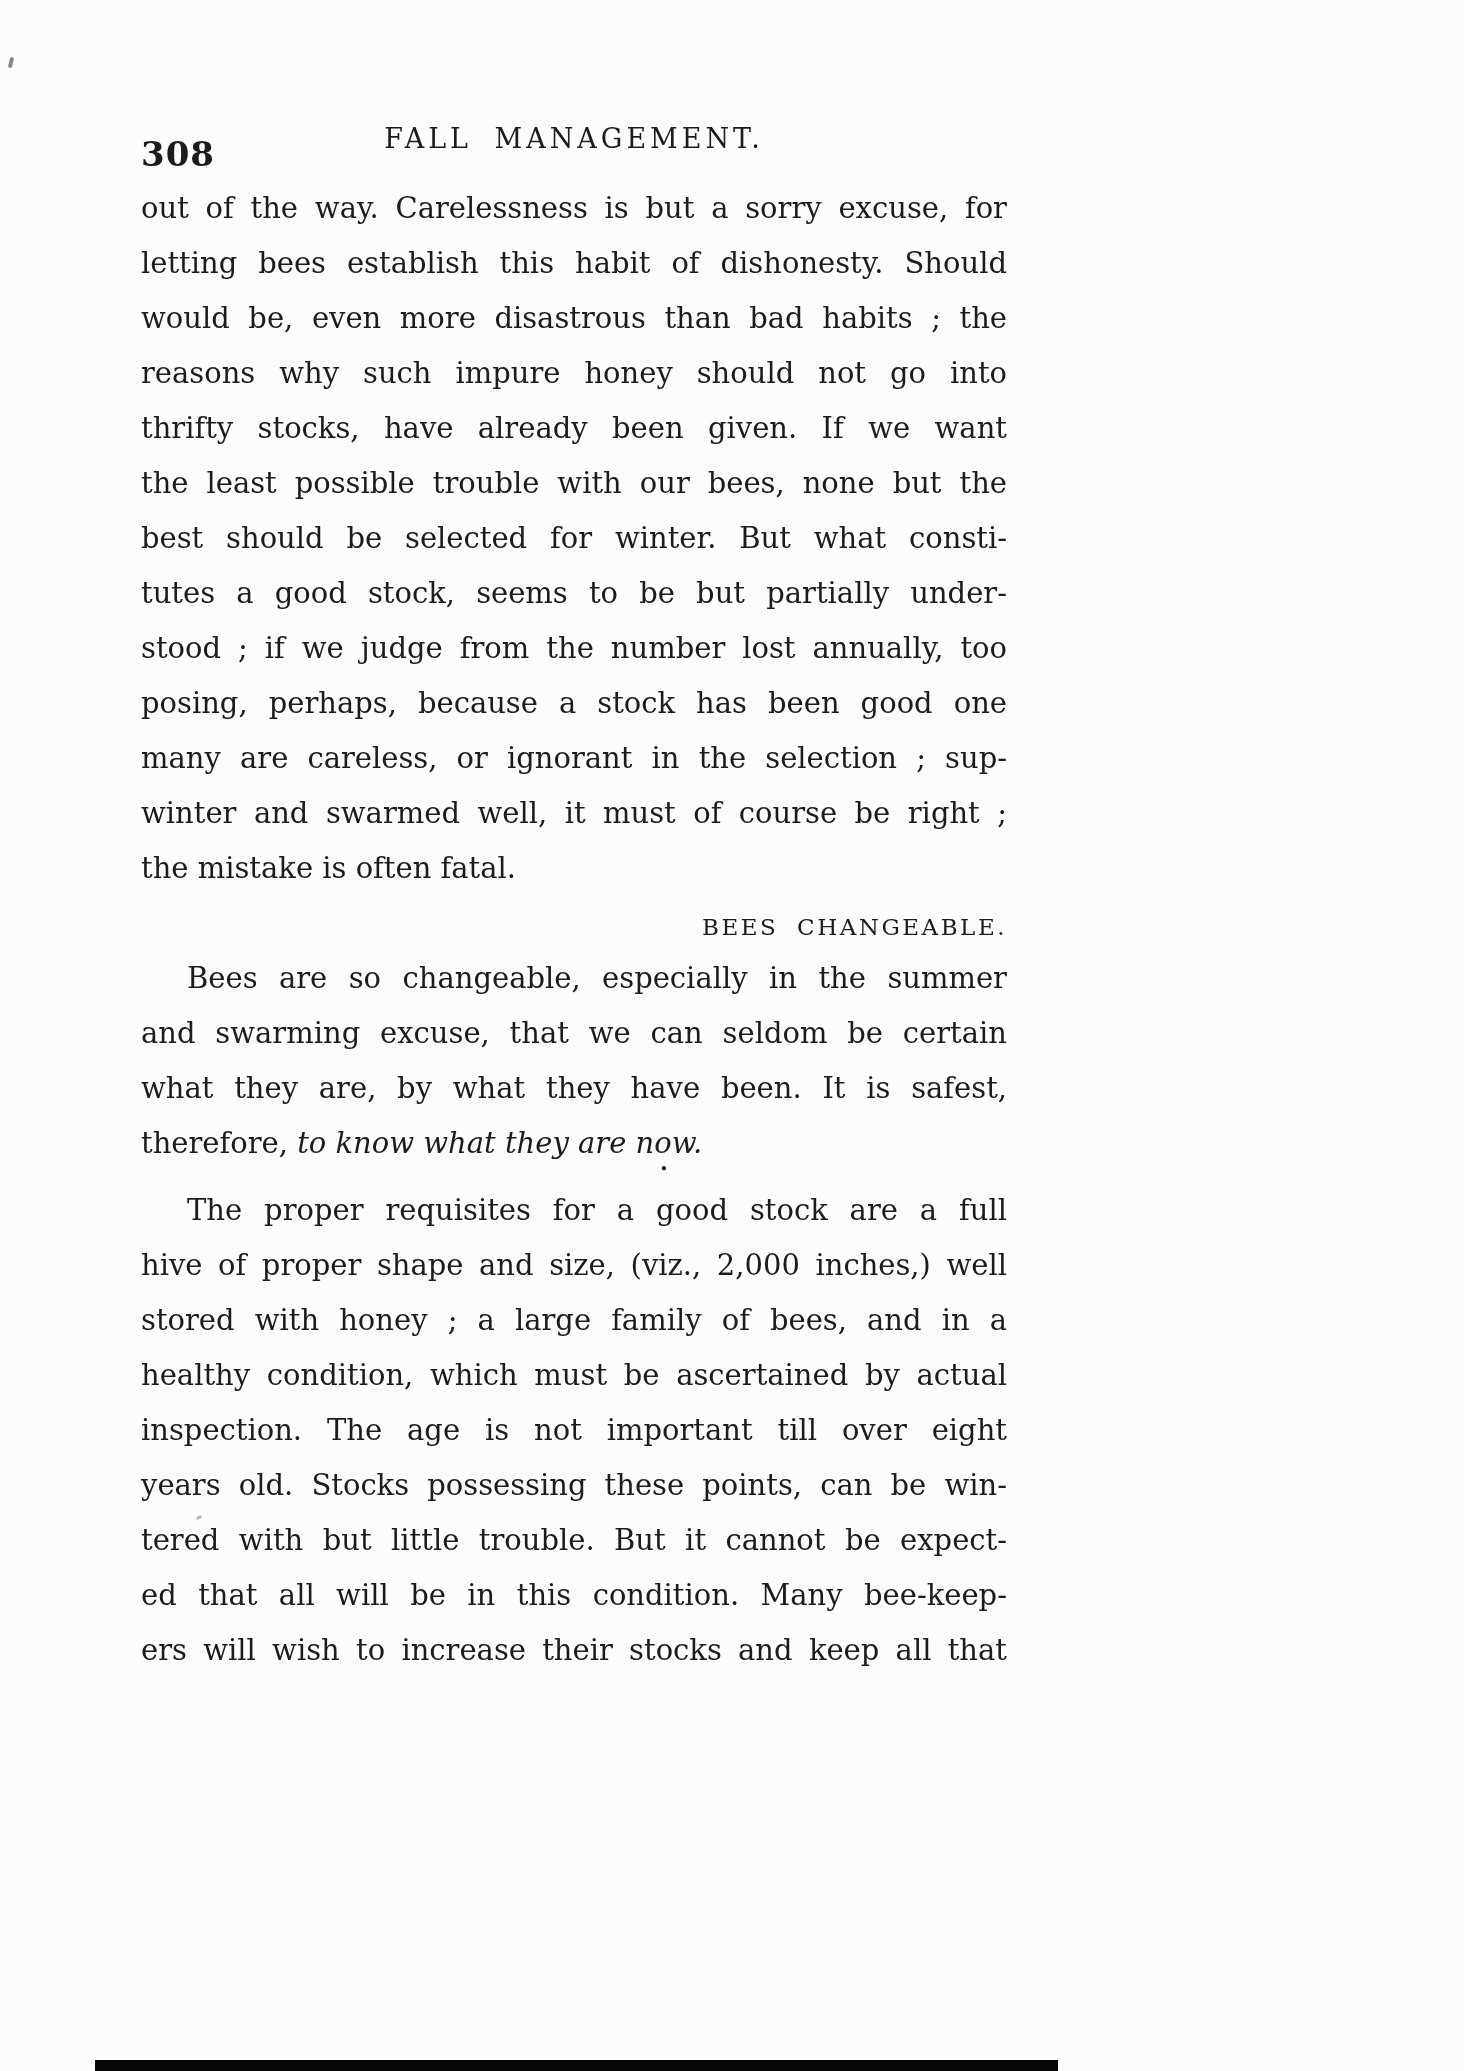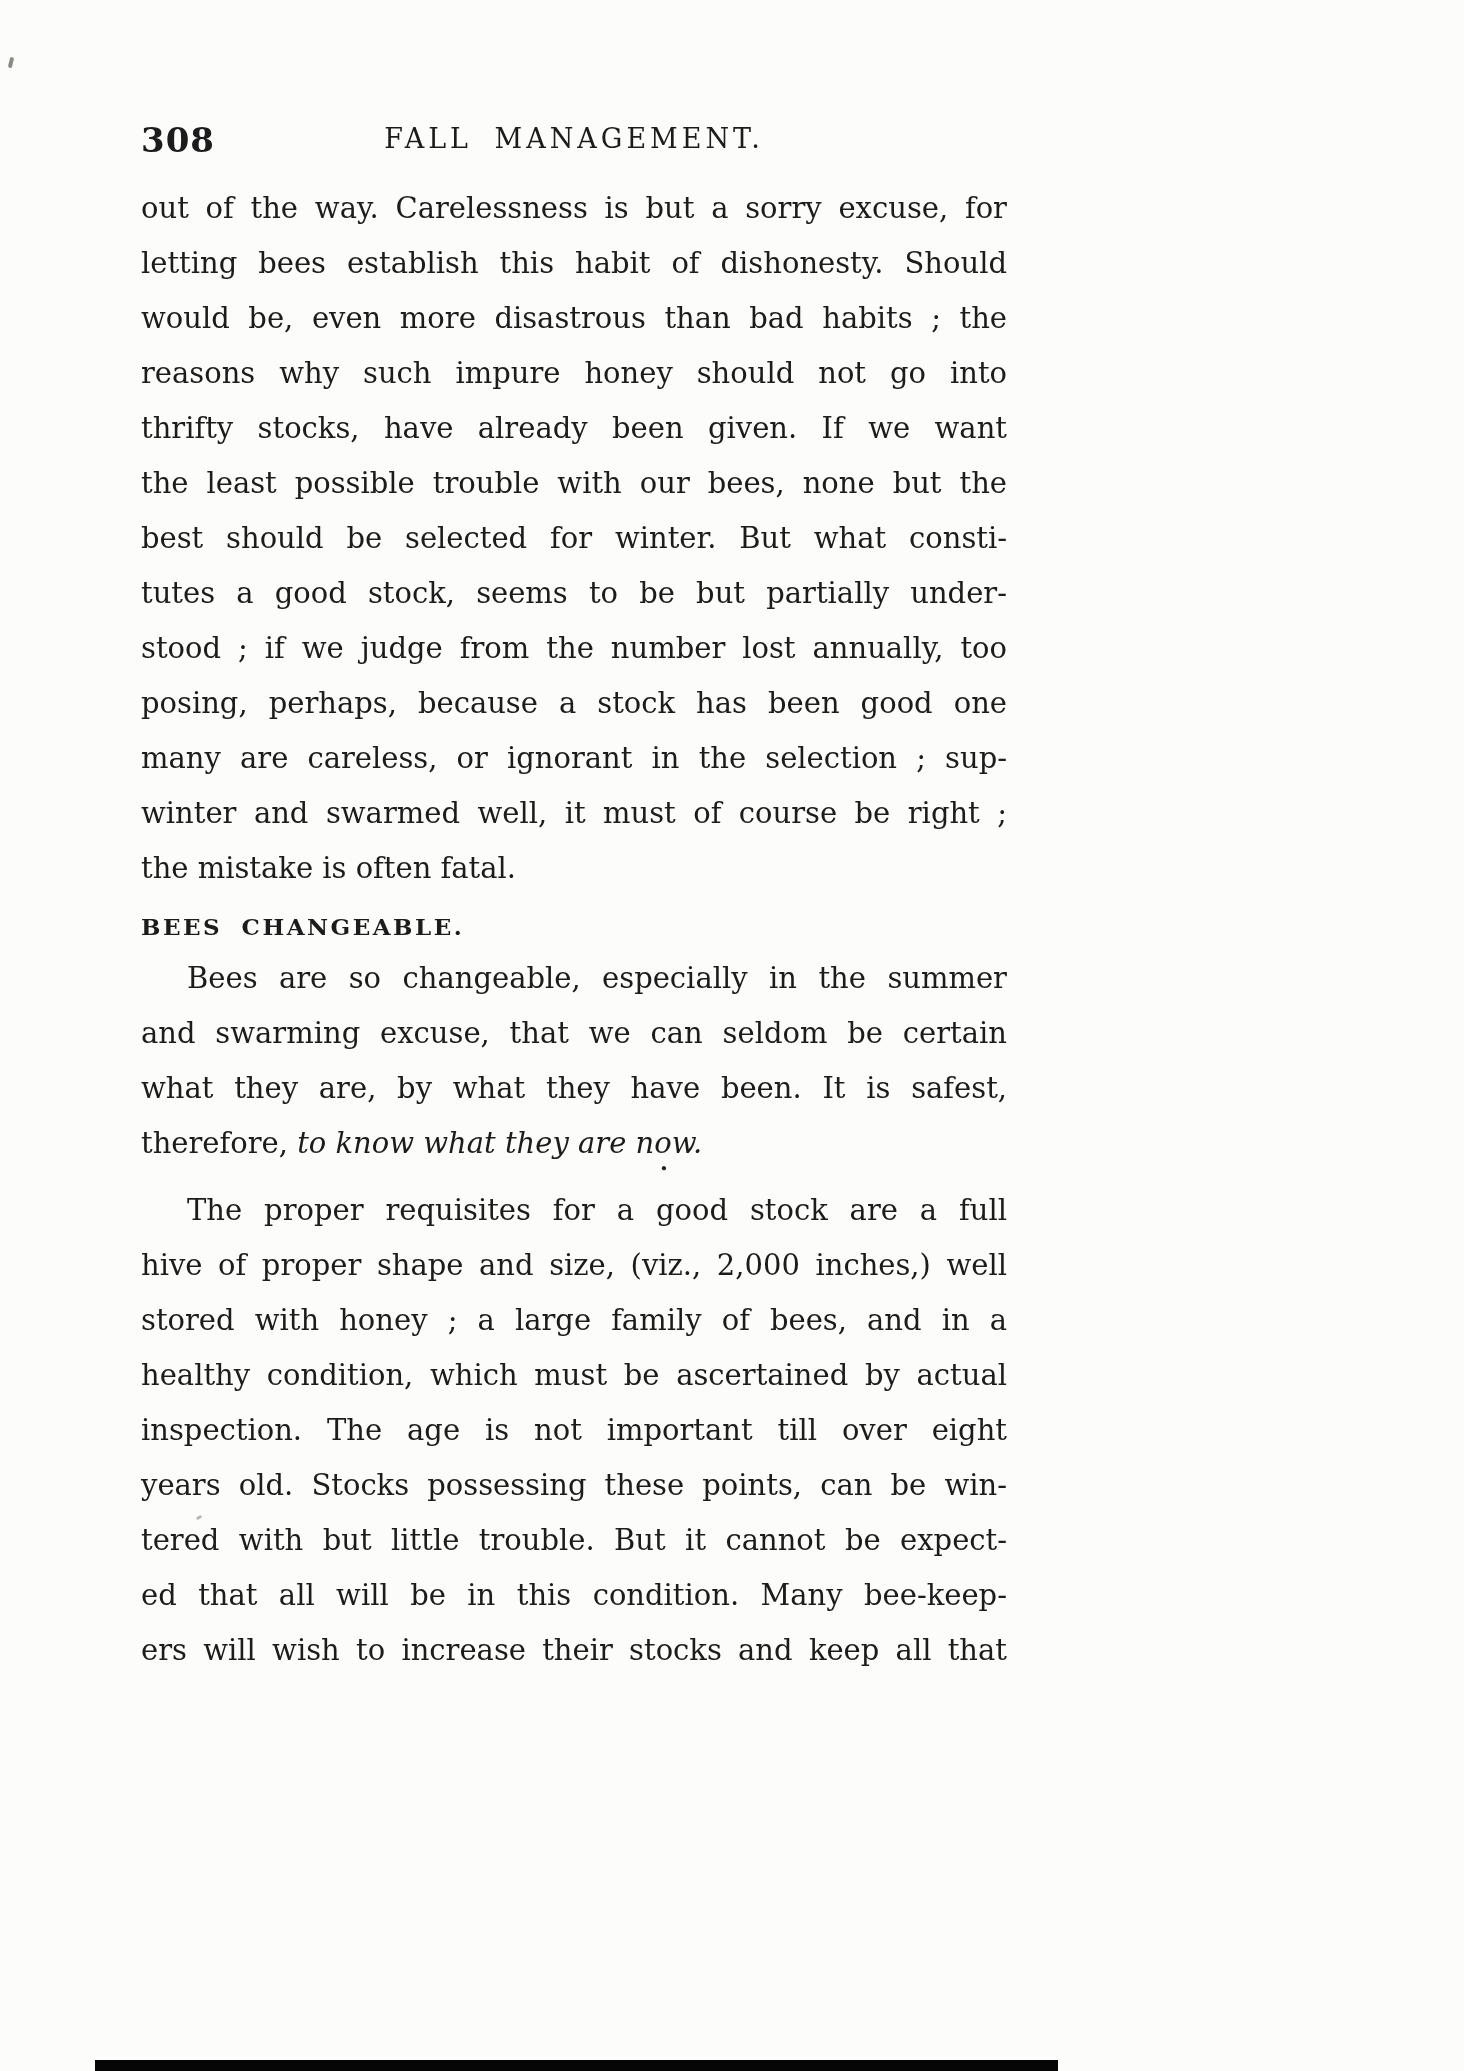--- a/index.html
+++ b/index.html
@@ -24,21 +24,21 @@
     width: 866px;
   }
   .header-row {
     position: relative;
     height: 46px;
     margin-bottom: 24px;
   }
   .page-number {
     position: absolute;
     left: 0;
-    top: 2px;
+    top: 16px;
     font-size: 34px;
     font-weight: 700;
     letter-spacing: 1px;
   }
   .running-header {
     text-align: center;
     font-size: 27px;
     letter-spacing: 4px;
     word-spacing: 10px;
     padding-top: 5px;
@@ -49,23 +49,23 @@
     line-height: 40px;
     text-align: justify;
     text-align-last: justify;
     white-space: normal;
     margin-top: 15px;
   }
   .line.last { text-align-last: left; }
   .line.indent { padding-left: 46px; }
   .italic { font-style: italic; }
   .section-heading {
-    text-align: left;
+    text-align: right;
     font-size: 23px;
-    font-weight: 700;
+    font-weight: 400;
     letter-spacing: 2.5px;
     word-spacing: 9px;
     line-height: 30px;
   }
   .heading-bees { margin-top: 24px; margin-bottom: 16px; }
   .heading-req  { margin-top: 12px; margin-bottom: 24px; }
   .printer-dot-row {
     height: 12px;
     line-height: 12px;
     text-align: center;

